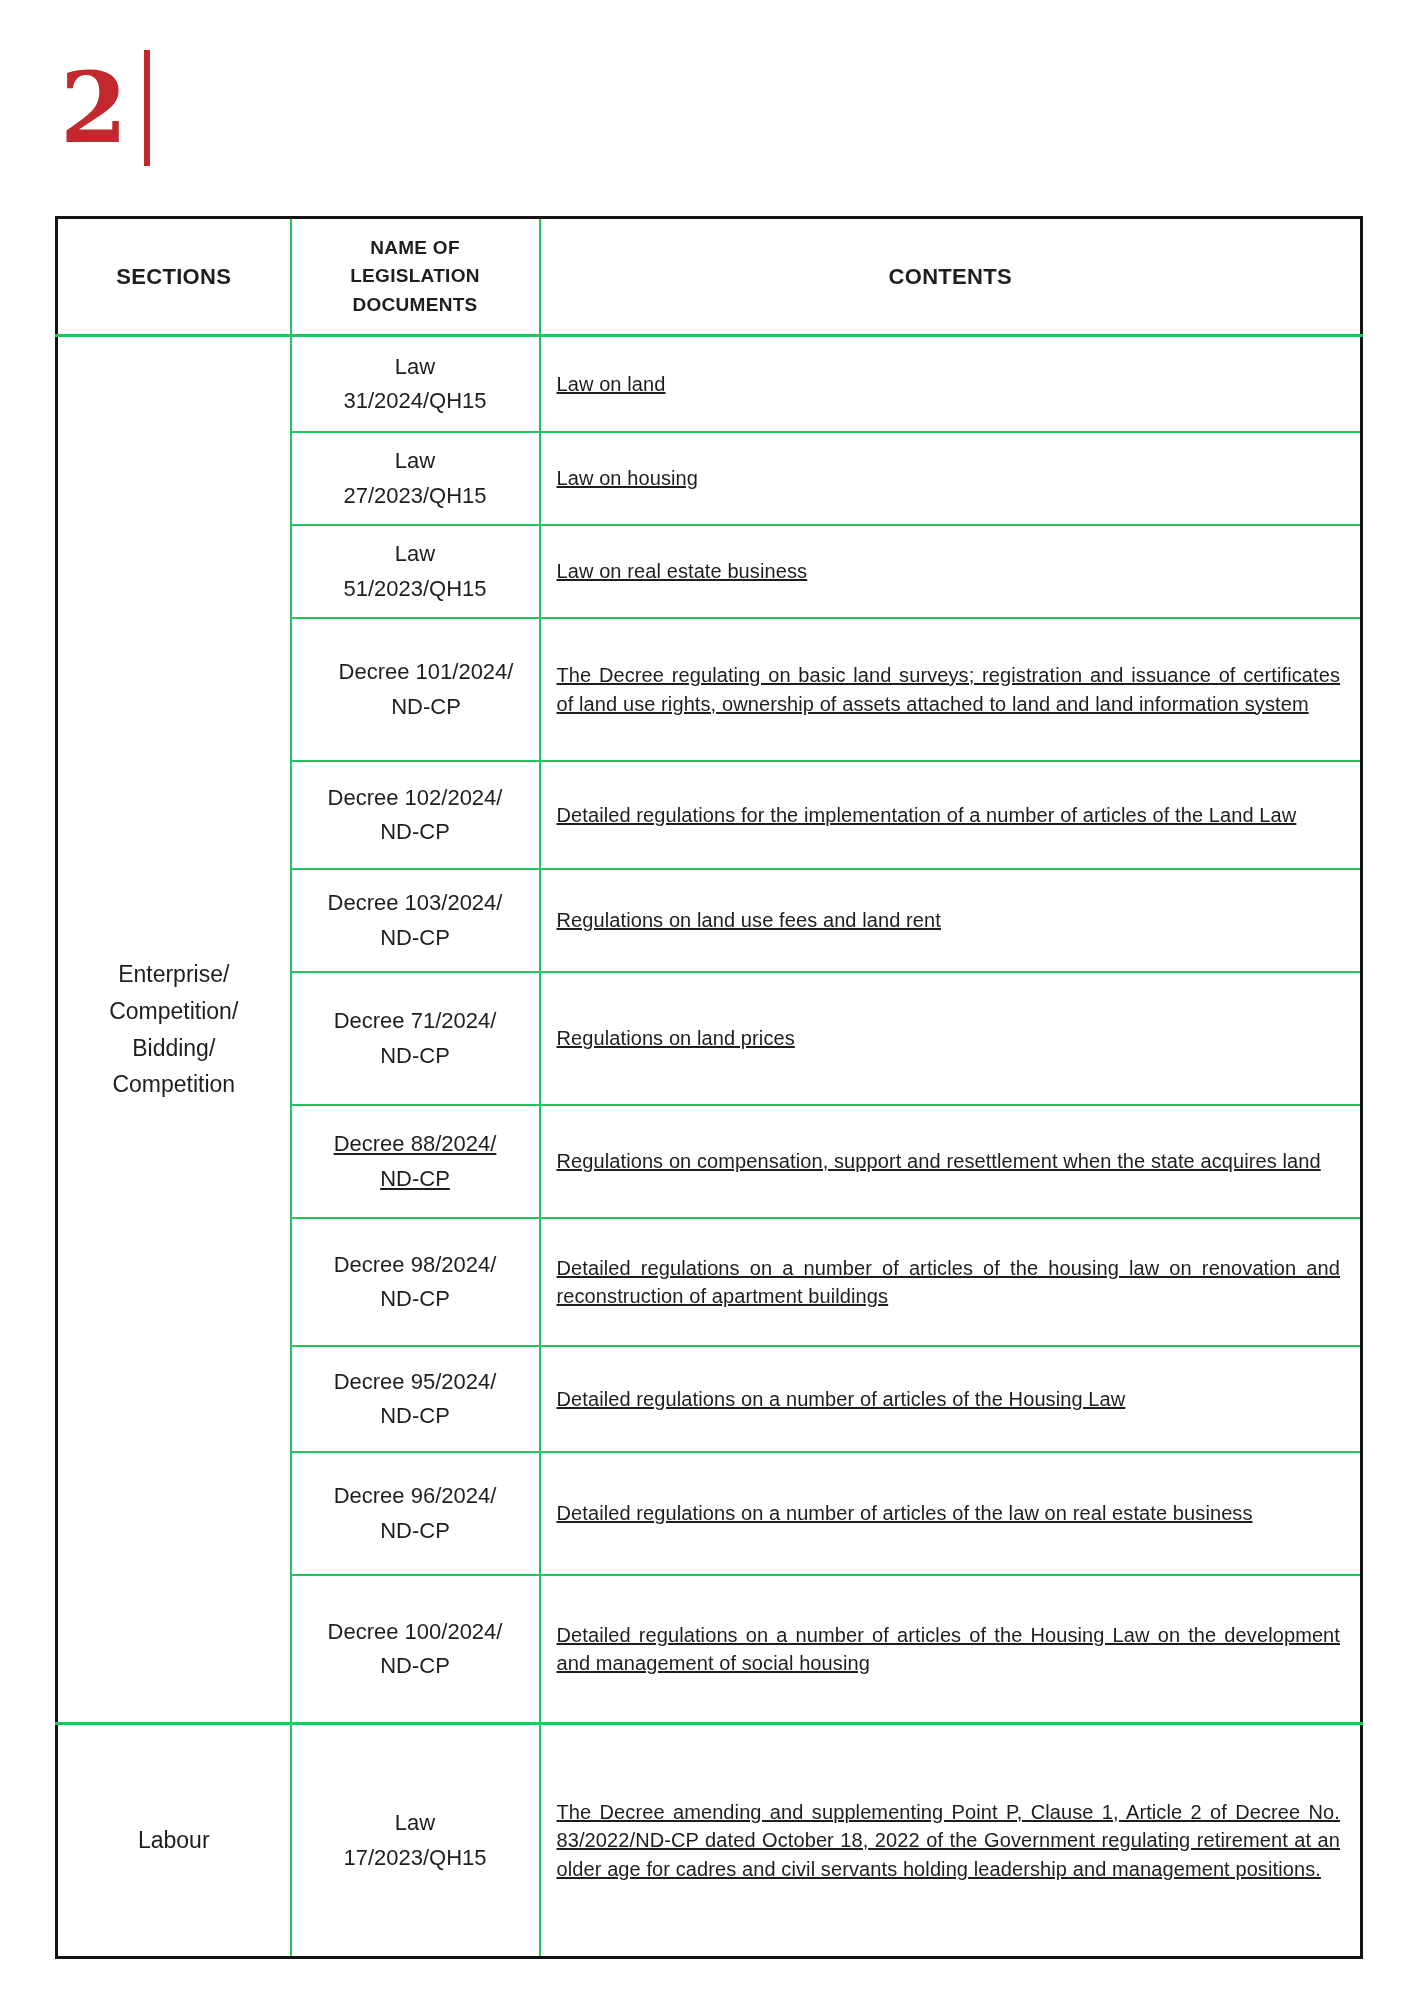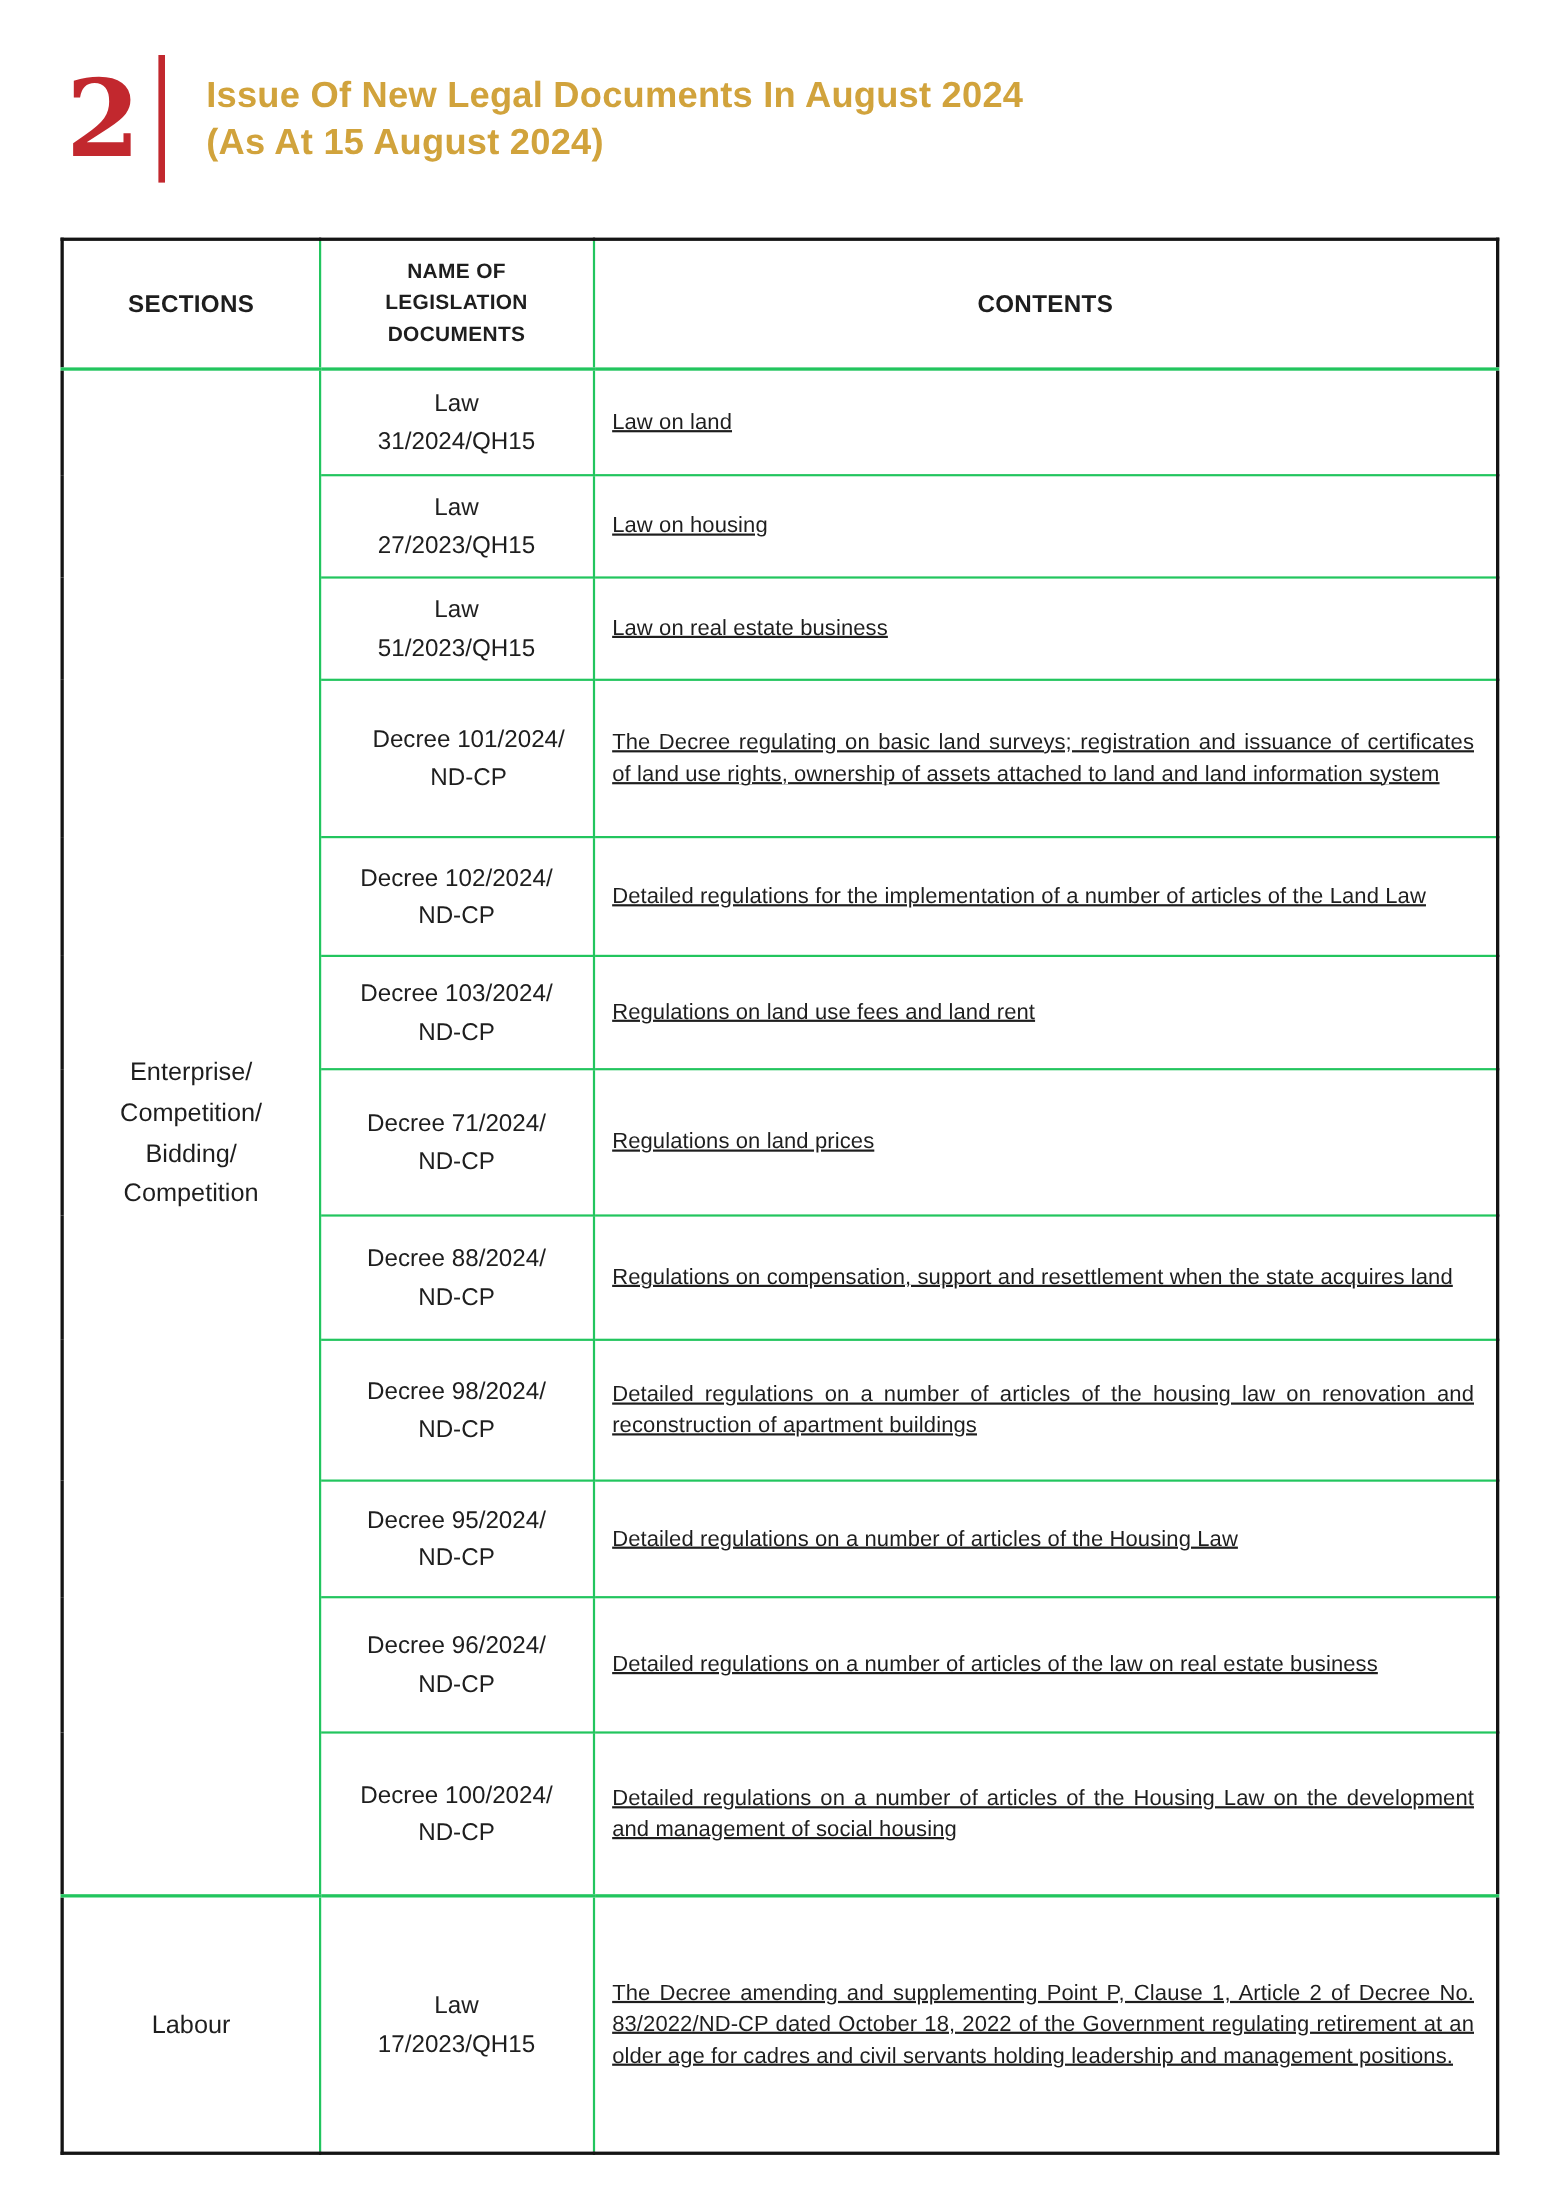--- a/index.html
+++ b/index.html
@@ -108,24 +108,20 @@
   }
 </style>
 </head>
 <body>
 
 <div class="page">
 
   <header class="doc-header">
     <div class="section-number">2</div>
     <div class="red-bar"></div>
-    <h1 class="doc-title">
-      <span>Issue Of New Legal Documents In August 2024</span><br>
-      <span>(As At 15 August 2024)</span>
-    </h1>
   </header>
 
   <table class="legal-table">
     <colgroup>
       <col style="width:234px">
       <col style="width:249px">
       <col style="width:822px">
     </colgroup>
     <thead>
       <tr>
@@ -200,21 +196,21 @@
         <tr>
           <td class="doc-cell" style="height: 115px;">
             <div>Decree 71/2024/</div>
             <div>ND-CP</div>
           </td>
           <td class="content-cell">
             <div>Regulations on land prices</div>
           </td>
         </tr>
         <tr>
-          <td class="doc-cell" style="height: 95px;">
+          <td class="doc-cell" style="height: 95px; text-decoration: underline;">
             <div>Decree 88/2024/</div>
             <div>ND-CP</div>
           </td>
           <td class="content-cell">
             <div>Regulations on compensation, support and resettlement when the state acquires land</div>
           </td>
         </tr>
         <tr>
           <td class="doc-cell" style="height: 110px;">
             <div>Decree 98/2024/</div>

